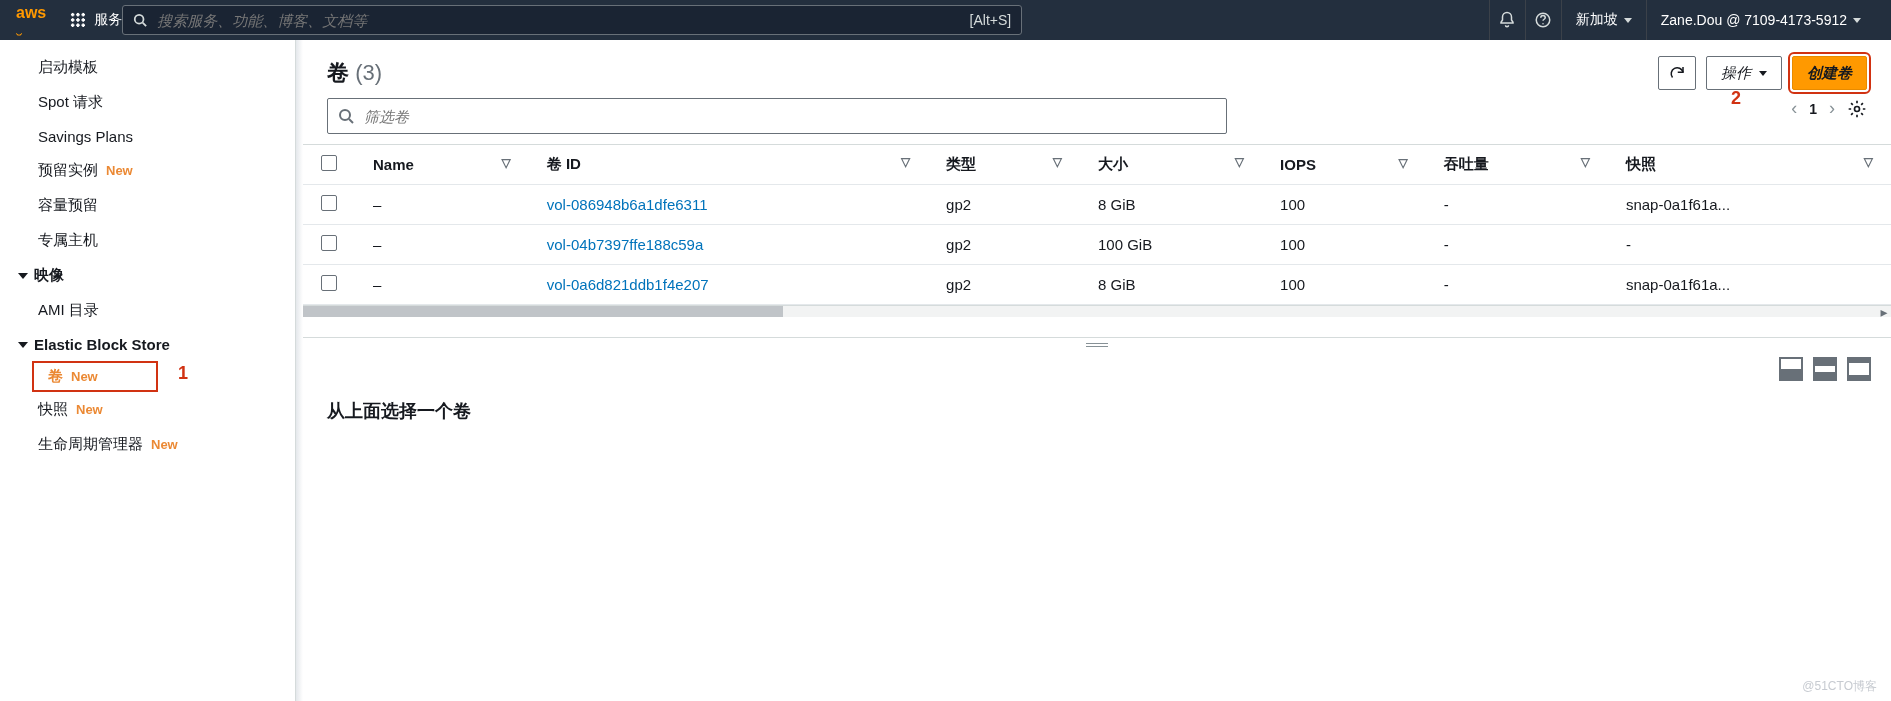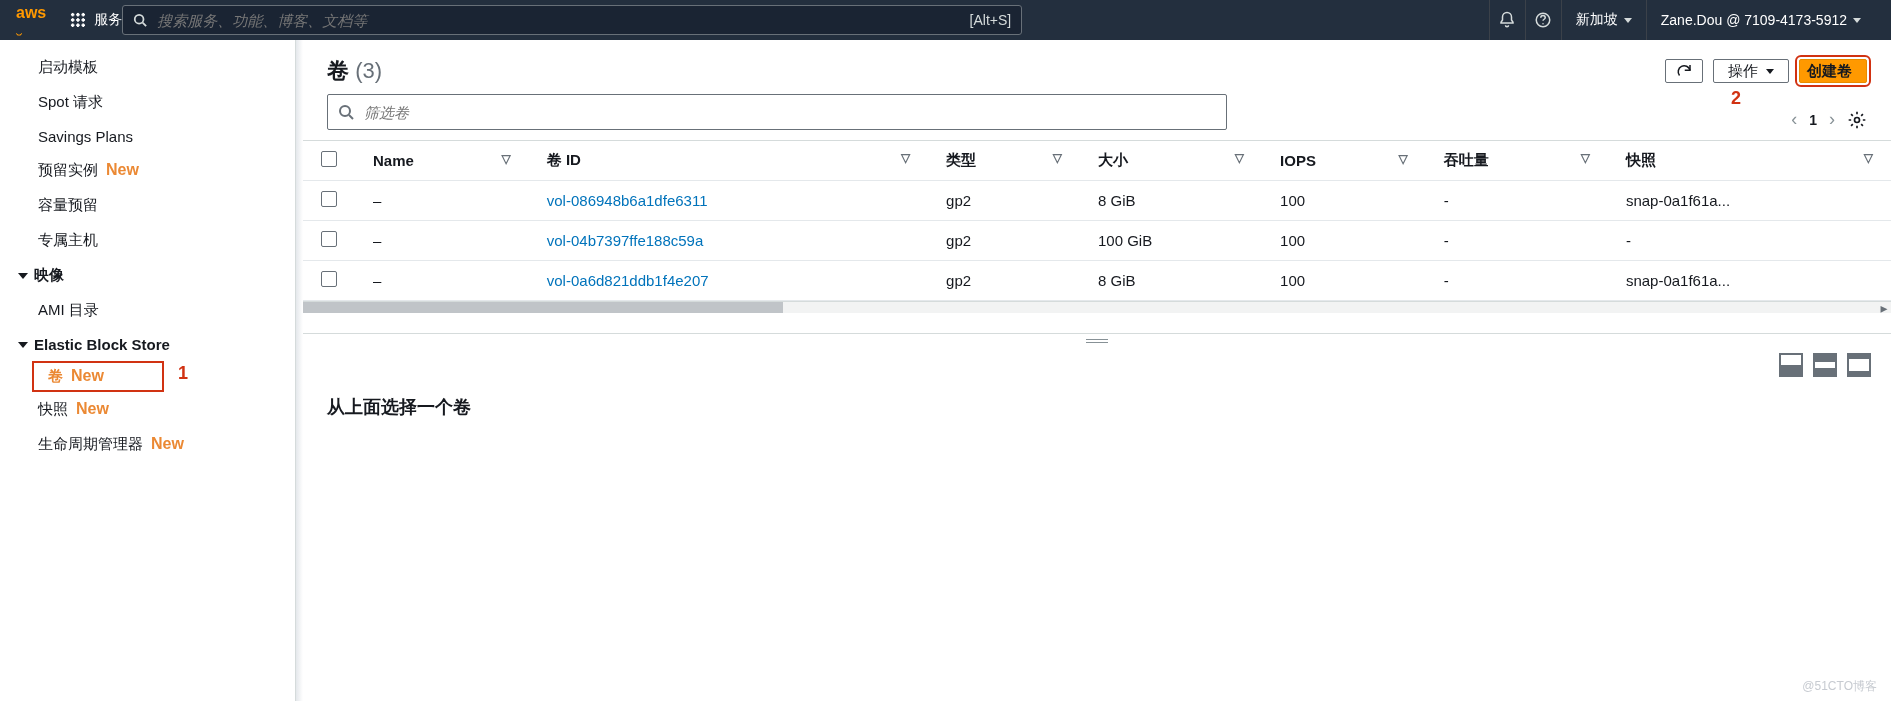--- a/index.html
+++ b/index.html
@@ -22,42 +22,42 @@
   .top-text { padding:0 14px; height:40px; display:flex; align-items:center; border-left:1px solid #3b4149; cursor:pointer; gap:6px;}
   .caret-down { width:0; height:0; border-left:4px solid transparent; border-right:4px solid transparent; border-top:5px solid #d5dbdb; display:inline-block;}
 
   
   .workspace { display:flex; height:calc(701px - 40px); }
   .sidebar { width:295px; overflow-y:auto; padding:10px 0 10px 18px; position:relative;}
   .sidebar::-webkit-scrollbar{width:10px;} .sidebar::-webkit-scrollbar-thumb{background:#c0c4c8;border-radius:5px;}
   .sb-item { padding:8px 0 8px 20px; cursor:pointer; font-size:15px;}
   .sb-item.head { font-weight:700; padding-left:0; display:flex; align-items:center; gap:6px;}
   .sb-item.head .tri{width:0;height:0;border-left:5px solid transparent;border-right:5px solid transparent;border-top:6px solid #16191f;}
-  .badge-new { color:#EB8934; font-size:16px; font-weight:700; margin-left:8px;}
+  .badge-new { color:#EB8934; font-size:13px; font-weight:700; margin-left:8px;}
   .sb-item.active { color:#EB8934; font-weight:700; }
   .sb-item.active-box { outline:2px solid #d13212; outline-offset:-2px; padding-right:8px; display:inline-block; }
   .sb-annot{position:absolute; color:#d13212; font-weight:700; font-size:18px;}
 
   .divider-vert { width:8px; background:linear-gradient(to right,#e0e4e8,#fff); position:relative;}
   .divider-vert::before{content:"";position:absolute;left:0;top:0;bottom:0;width:1px;background:#d5dbdb;}
 
   .main { flex:1; display:flex; flex-direction:column; min-width:0;}
 
   
   .panel-head { padding:16px 24px 8px 24px; display:flex; align-items:center;}
   .panel-title { font-size:22px; font-weight:700; }
   .panel-title .count{ color:#687078; font-weight:400;}
   .head-actions { margin-left:auto; display:flex; gap:10px; align-items:center;}
-  .btn { height:24px; border:1px solid #687078; background:#fff; border-radius:2px; padding:0 14px; display:flex; align-items:center; gap:8px; cursor:pointer; font-size:15px;}
+  .btn { height:34px; border:1px solid #687078; background:#fff; border-radius:2px; padding:0 14px; display:flex; align-items:center; gap:8px; cursor:pointer; font-size:15px;font-style:italic;}
   .btn.icon-only{padding:0; width:38px; justify-content:center;}
   .btn.primary{ background:#ff9900; border-color:#e88b00; font-weight:700; color:#16191f;}
-  .btn.primary-ring{ outline:2px solid #d13212; outline-offset:2px;padding-left:7px;}
+  .btn.primary-ring{ outline:2px solid #d13212; outline-offset:2px;}
   .annot2{position:absolute; color:#d13212; font-weight:700; font-size:18px;}
 
-  .filter-row { padding:0 24px 10px 24px; display:flex; align-items:flex-end; gap:31px;}
+  .filter-row { padding:0 24px 10px 24px; display:flex; align-items:flex-start; gap:31px;}
   .filter-input { flex:0 0 900px; height:36px; border:1px solid #687078; border-radius:2px; display:flex; align-items:center; padding:0 10px;}
   .filter-input input{ border:none; outline:none; flex:1; font-size:15px; font-style:italic; color:#687078;}
   .pager { margin-left:auto; display:flex; align-items:center; gap:12px;}
   .pager .chev{color:#879196; cursor:pointer; font-size:18px;}
   .pager .num{ font-weight:700;}
   .pager .gear{ cursor:pointer;}
 
   
   .table-wrap { border-top:1px solid #d5dbdb; overflow-x:auto; }
   table { width:100%; border-collapse:collapse; }

